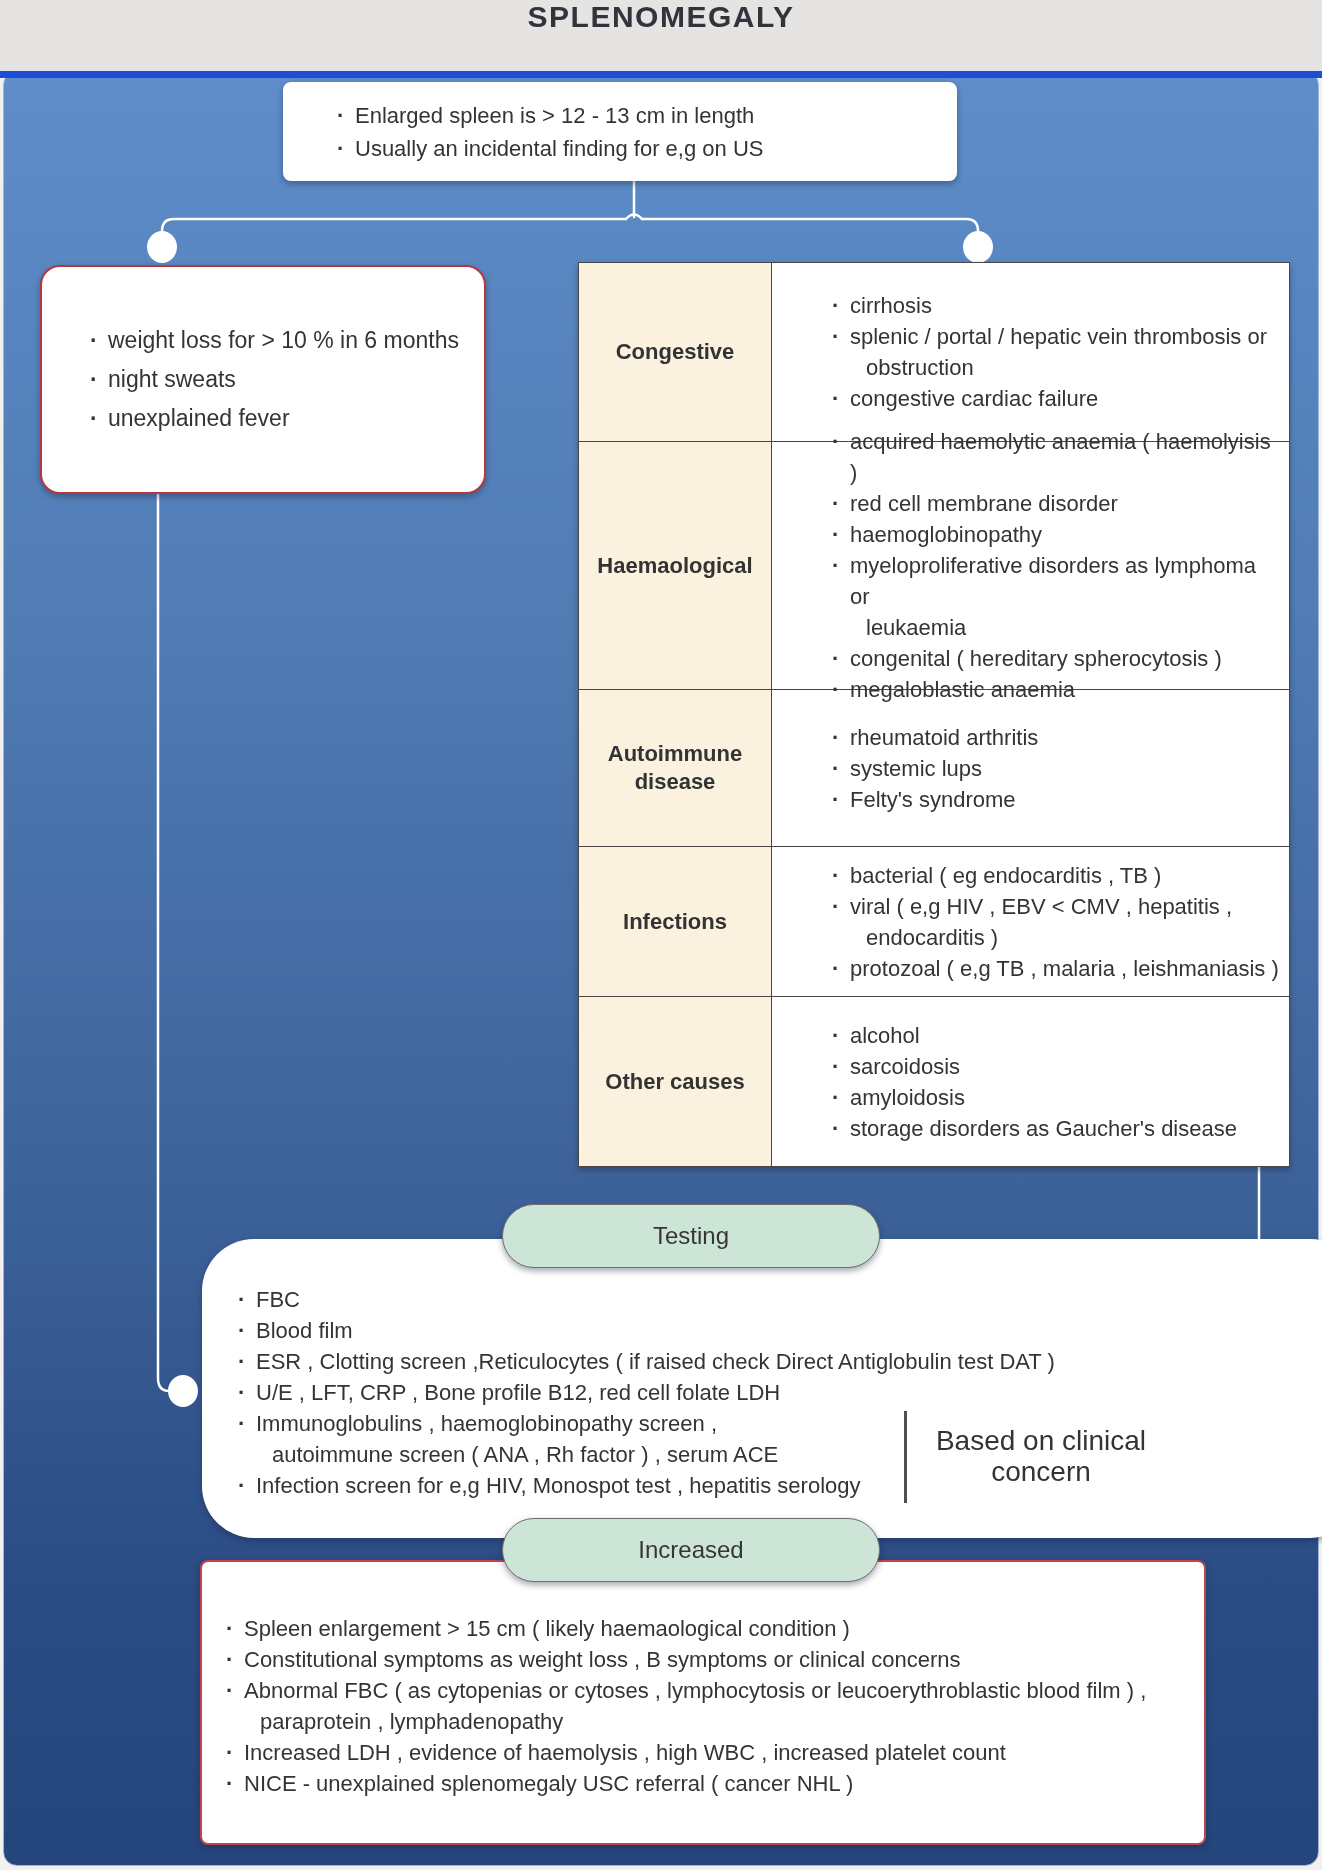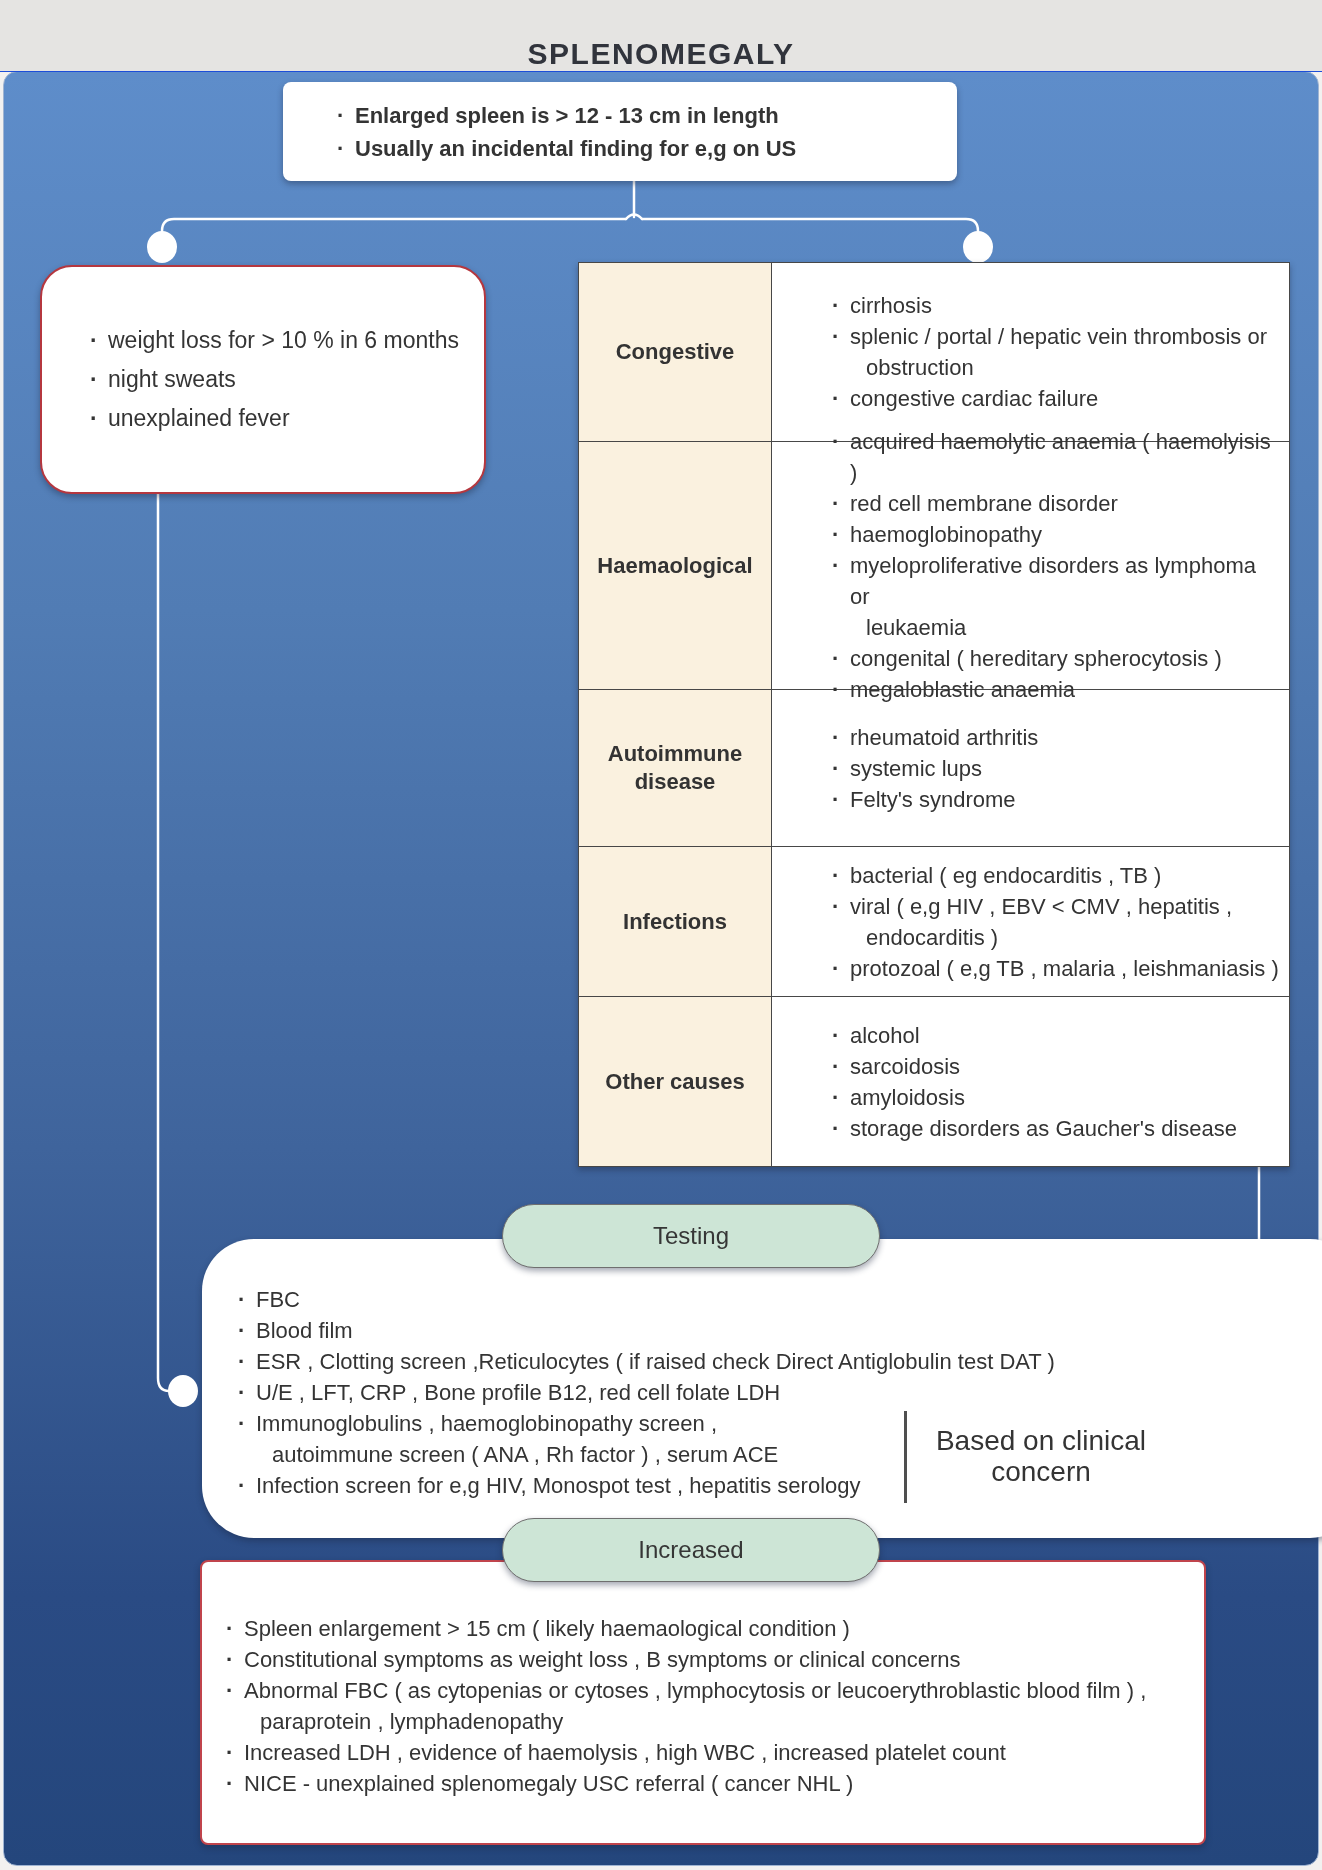--- a/index.html
+++ b/index.html
@@ -4,22 +4,22 @@
 <style>
   html,body { margin:0; padding:0; }
   body { font-family:"Liberation Sans", sans-serif; background:#f2f1f0; }
   #page {
     position:relative; width:1322px; height:1870px; overflow:hidden;
     background:#f2f1f0; color:#3b3b3b;
   }
   
   .titlebar {
     position:absolute; left:0; top:0; width:1322px; height:71px;
-    background:#e5e4e2; border-bottom:1px solid #1d4ed8;
-    display:flex; align-items:flex-end; justify-content:center;
+    background:#e5e4e2; border-bottom:7px solid #1d4ed8;
+    display:flex; align-items:flex-start; justify-content:center;
     z-index:4;
   }
   .titlebar h1 {
     margin:0; font-size:30px; font-weight:bold; letter-spacing:1.5px; color:#31343c;
   }
   
   .panel {
     position:absolute; left:3px; top:71px; width:1314px; height:1793px;
     border-radius:14px;
     background:linear-gradient(180deg,#5e8dca 0%,#517cb4 30%,#3f649c 60%,#2a4b84 85%,#24467c 100%);
@@ -33,24 +33,24 @@
   .shadow { box-shadow:0 3px 6px rgba(25,35,60,.40); }
   
   ul.blist { list-style:none; margin:0; padding:0; font-size:22px; line-height:31px; color:#343434; }
   ul.blist li { position:relative; padding-left:24px; }
   ul.blist li::before { content:"\00B7"; position:absolute; left:6px; font-weight:bold; }
   ul.blist li.cont::before { content:""; }
   ul.blist li.cont { padding-left:40px; }
   
   .top-box { left:283px; top:82px; width:674px; height:99px; border-radius:8px;
              display:flex; align-items:center; }
-  .top-box ul { padding-left:48px; line-height:33px;font-weight:bold; }
+  .top-box ul { padding-left:48px; line-height:33px; }
   
   .left-box { left:40px; top:265px; width:442px; height:225px;
-              border:2px solid #b5373f; border-radius:32px;
+              border:2px solid #b5373f; border-radius:20px;
               display:flex; align-items:center; }
   .left-box ul { padding-left:42px; line-height:39px; font-size:23px; }
   
   .causes-table {
     position:absolute; left:578px; top:262px; width:712px; height:905px;
     background:#ffffff; border:1.5px solid #474747; box-sizing:border-box;
     display:flex; flex-direction:column; z-index:2;
   }
   .crow { display:flex; box-sizing:border-box; border-top:1px solid #474747; }
   .crow:first-child { border-top:none; }

